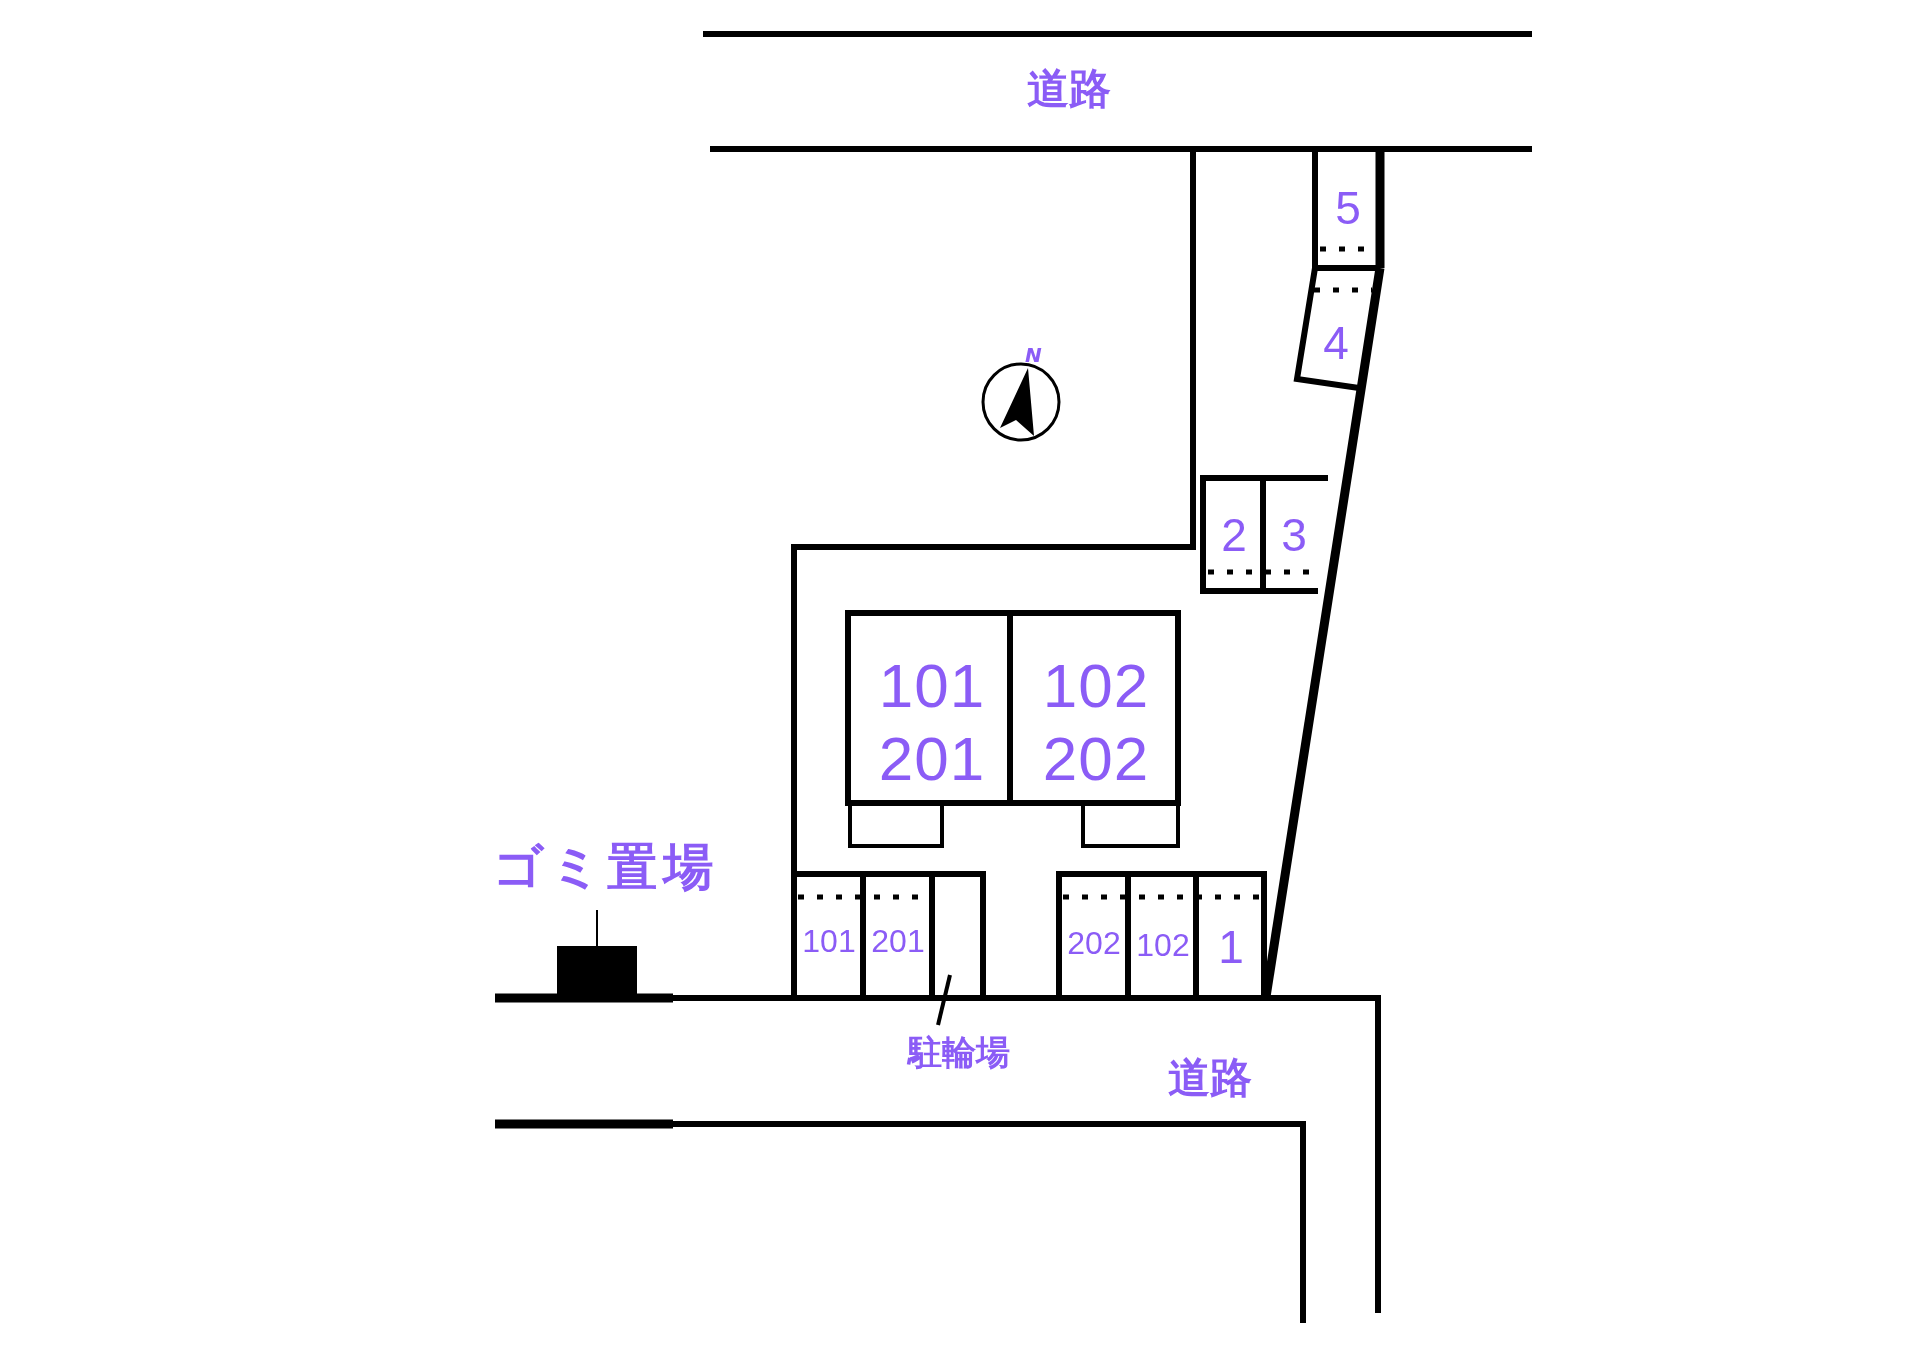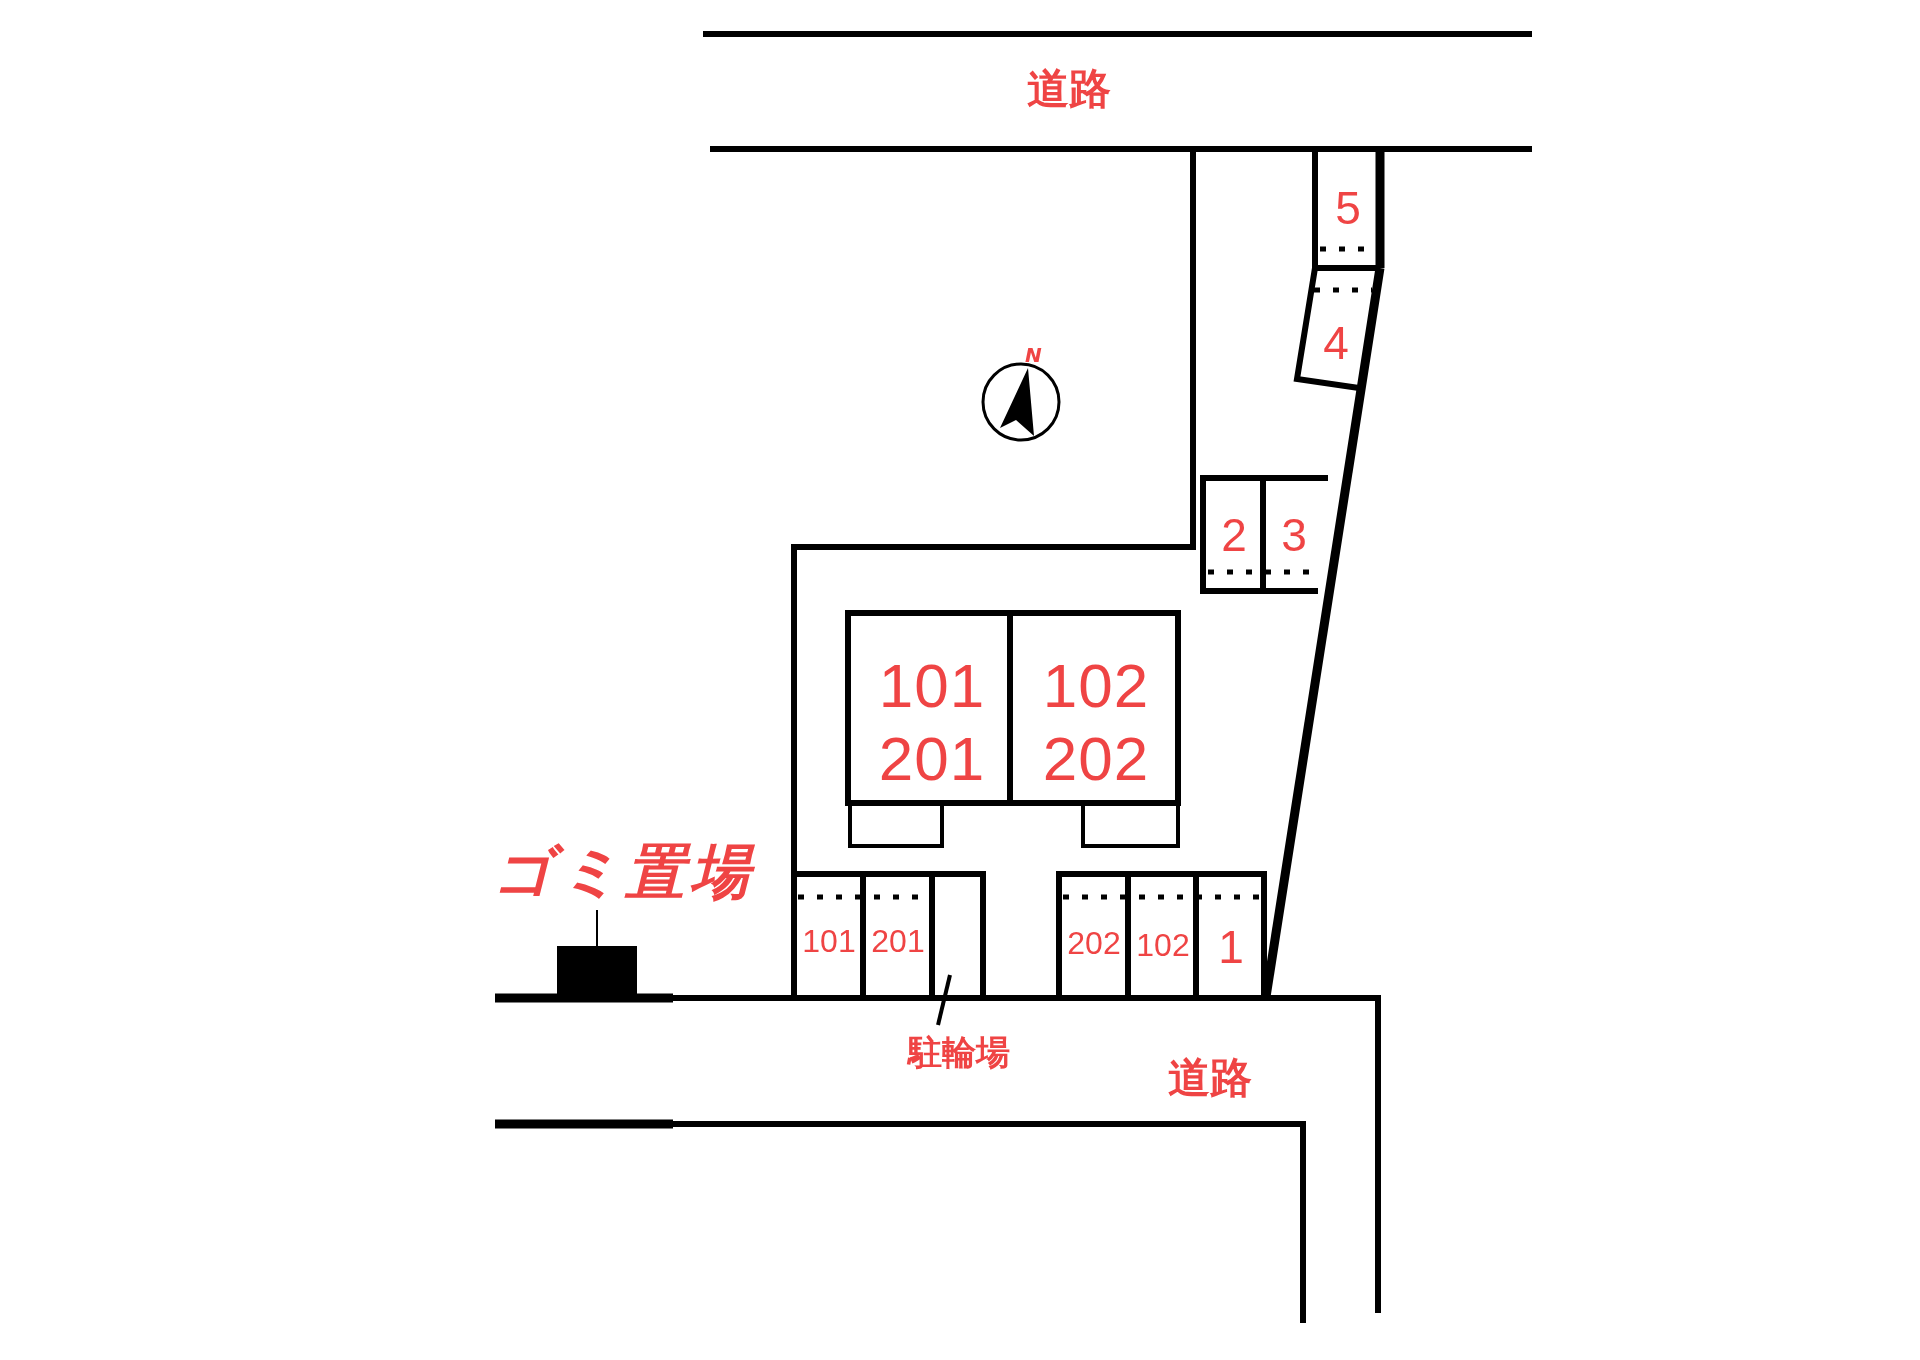--- a/index.html
+++ b/index.html
@@ -4,23 +4,23 @@
 <style>
   html, body { margin: 0; padding: 0; background: #ffffff; }
   body { width: 1920px; height: 1360px; overflow: hidden; position: relative;
          font-family: "DejaVu Sans", "Liberation Sans", sans-serif; color: #000; }
   svg { position: absolute; left: 0; top: 0; }
   .line { stroke: #000; fill: none; stroke-linecap: butt; }
   .thin { stroke-width: 4; }
   .med  { stroke-width: 6; }
   .thick{ stroke-width: 9; }
   .dots { stroke: #000; stroke-width: 5; stroke-dasharray: 6 13; fill: none; }
-  .lbl  { position: absolute; white-space: nowrap; line-height: 1; color: #ef4444; }
+  .lbl  { position: absolute; white-space: nowrap; line-height: 1; color: #8b5cf6; }
   .road-label { font-size: 42px; font-weight: bold; }
-  .gomi-label { font-size: 59px; font-weight: bold; letter-spacing: 6px; font-style: italic; }
+  .gomi-label { font-size: 50px; font-weight: bold; letter-spacing: 6px; }
   .bike-label { font-size: 34px; font-weight: bold; margin-left: 12px; }
   .unit-label { font-size: 62px; font-family: "Liberation Sans", "DejaVu Sans", sans-serif; letter-spacing: 1px; text-align: center; }
   .space-label { font-size: 32px; font-family: "Liberation Sans", "DejaVu Sans", sans-serif; text-align: center; }
   .space-big { font-size: 46px; font-family: "Liberation Sans", "DejaVu Sans", sans-serif; text-align: center; }
   .north { font-size: 20px; font-weight: bold; font-style: italic; }
 </style>
 </head>
 <body>
 
 <svg width="1920" height="1360" viewBox="0 0 1920 1360" xmlns="http://www.w3.org/2000/svg">

